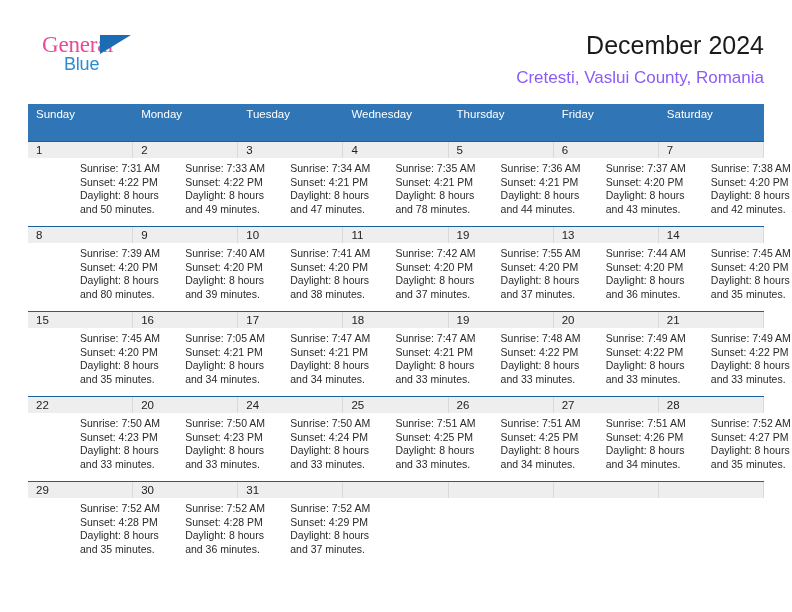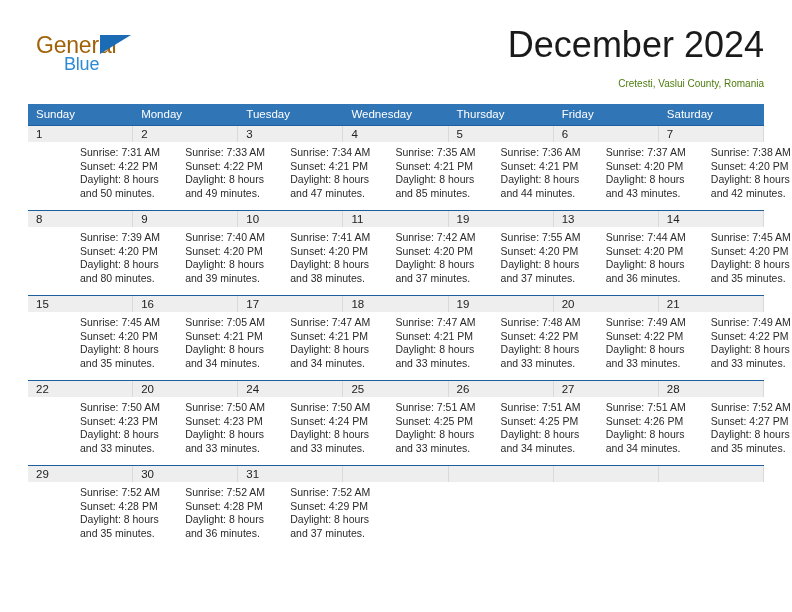--- a/index.html
+++ b/index.html
@@ -30,26 +30,26 @@
   }
   .brand {
     position: absolute;
     left: 0;
     top: 4px;
     width: 200px;
     height: 58px;
   }
   .brand-general {
     position: absolute;
-    left: 8px;
+    left: 14px;
     top: 0;
     font-size: 23px;
     letter-spacing: -0.2px;
-    color: #a16207;
-    font-family: Liberation Sans, sans-serif;
+    color: #ec4899;
+    font-family: Liberation Serif, serif;
   }
   .brand-triangle {
     position: absolute;
     left: 72px;
     top: 3px;
     width: 0;
     height: 0;
     border-left: 31px solid #1b6cb5;
     border-bottom: 19px solid transparent;
   }
@@ -62,51 +62,51 @@
     color: #2b8bd4;
     font-family: "Liberation Sans", sans-serif;
   }
   .title-block {
     position: absolute;
     right: 0;
     top: 0;
     text-align: right;
   }
   .cal-title {
-    font-size: 36px;
+    font-size: 25px;
     color: #1a1a1a;
     line-height: 34px;
     white-space: nowrap;
   }
   .cal-subtitle {
-    font-size: 10px;
-    color: #4d7c0f;
+    font-size: 17px;
+    color: #8b5cf6;
     line-height: 20px;
-    margin-top: 12px;
+    margin-top: 6px;
     white-space: nowrap;
   }
 
   
   .calendar {
     position: absolute;
     left: 28px;
     top: 104px;
     width: 736px;
     border-collapse: collapse;
     table-layout: fixed;
   }
   .calendar col { width: 105.14px; }
 
   thead th {
     background: #3075b5;
     color: #ffffff;
     font-size: 11.5px;
     font-weight: normal;
     text-align: left;
-    padding: 4px 0 5px 8px;
+    padding: 4px 0 21px 8px;
     border: none;
   }
 
   tbody td {
     vertical-align: top;
     padding: 0;
     border-top: 1.6px solid #1b5fa0;
     background: #ffffff;
     height: 84px;
   }
@@ -204,21 +204,21 @@
               <div>Daylight: 8 hours</div>
               <div>and 47 minutes.</div>
             </div>
           </td>
           <td>
             <div class="daynum-strip">4</div>
             <div class="cell-body">
               <div>Sunrise: 7:35 AM</div>
               <div>Sunset: 4:21 PM</div>
               <div>Daylight: 8 hours</div>
-              <div>and 85 minutes.</div>
+              <div>and 78 minutes.</div>
             </div>
           </td>
           <td>
             <div class="daynum-strip">5</div>
             <div class="cell-body">
               <div>Sunrise: 7:36 AM</div>
               <div>Sunset: 4:21 PM</div>
               <div>Daylight: 8 hours</div>
               <div>and 44 minutes.</div>
             </div>

